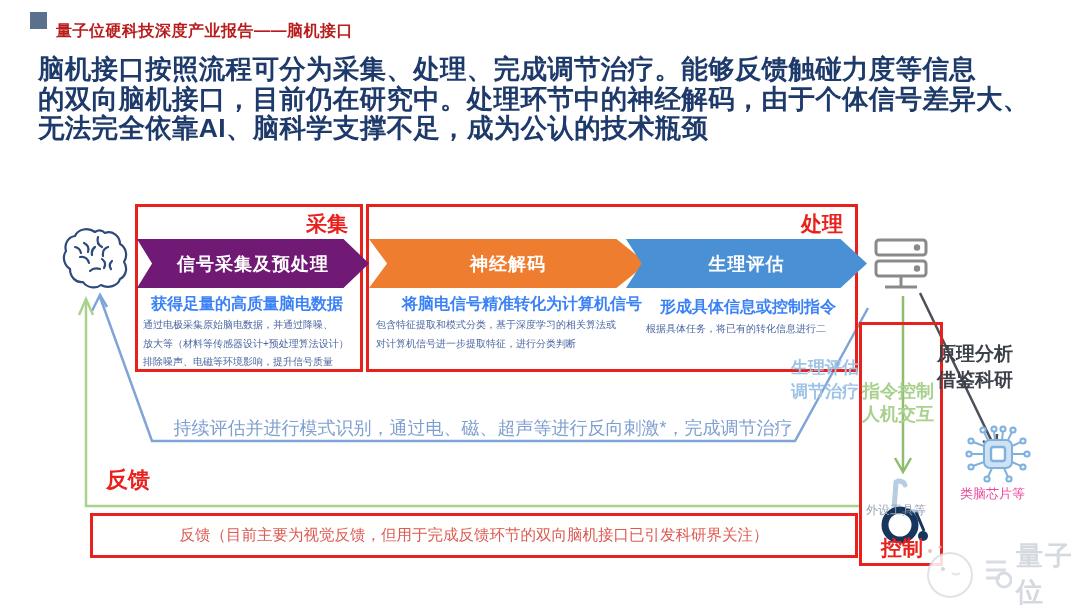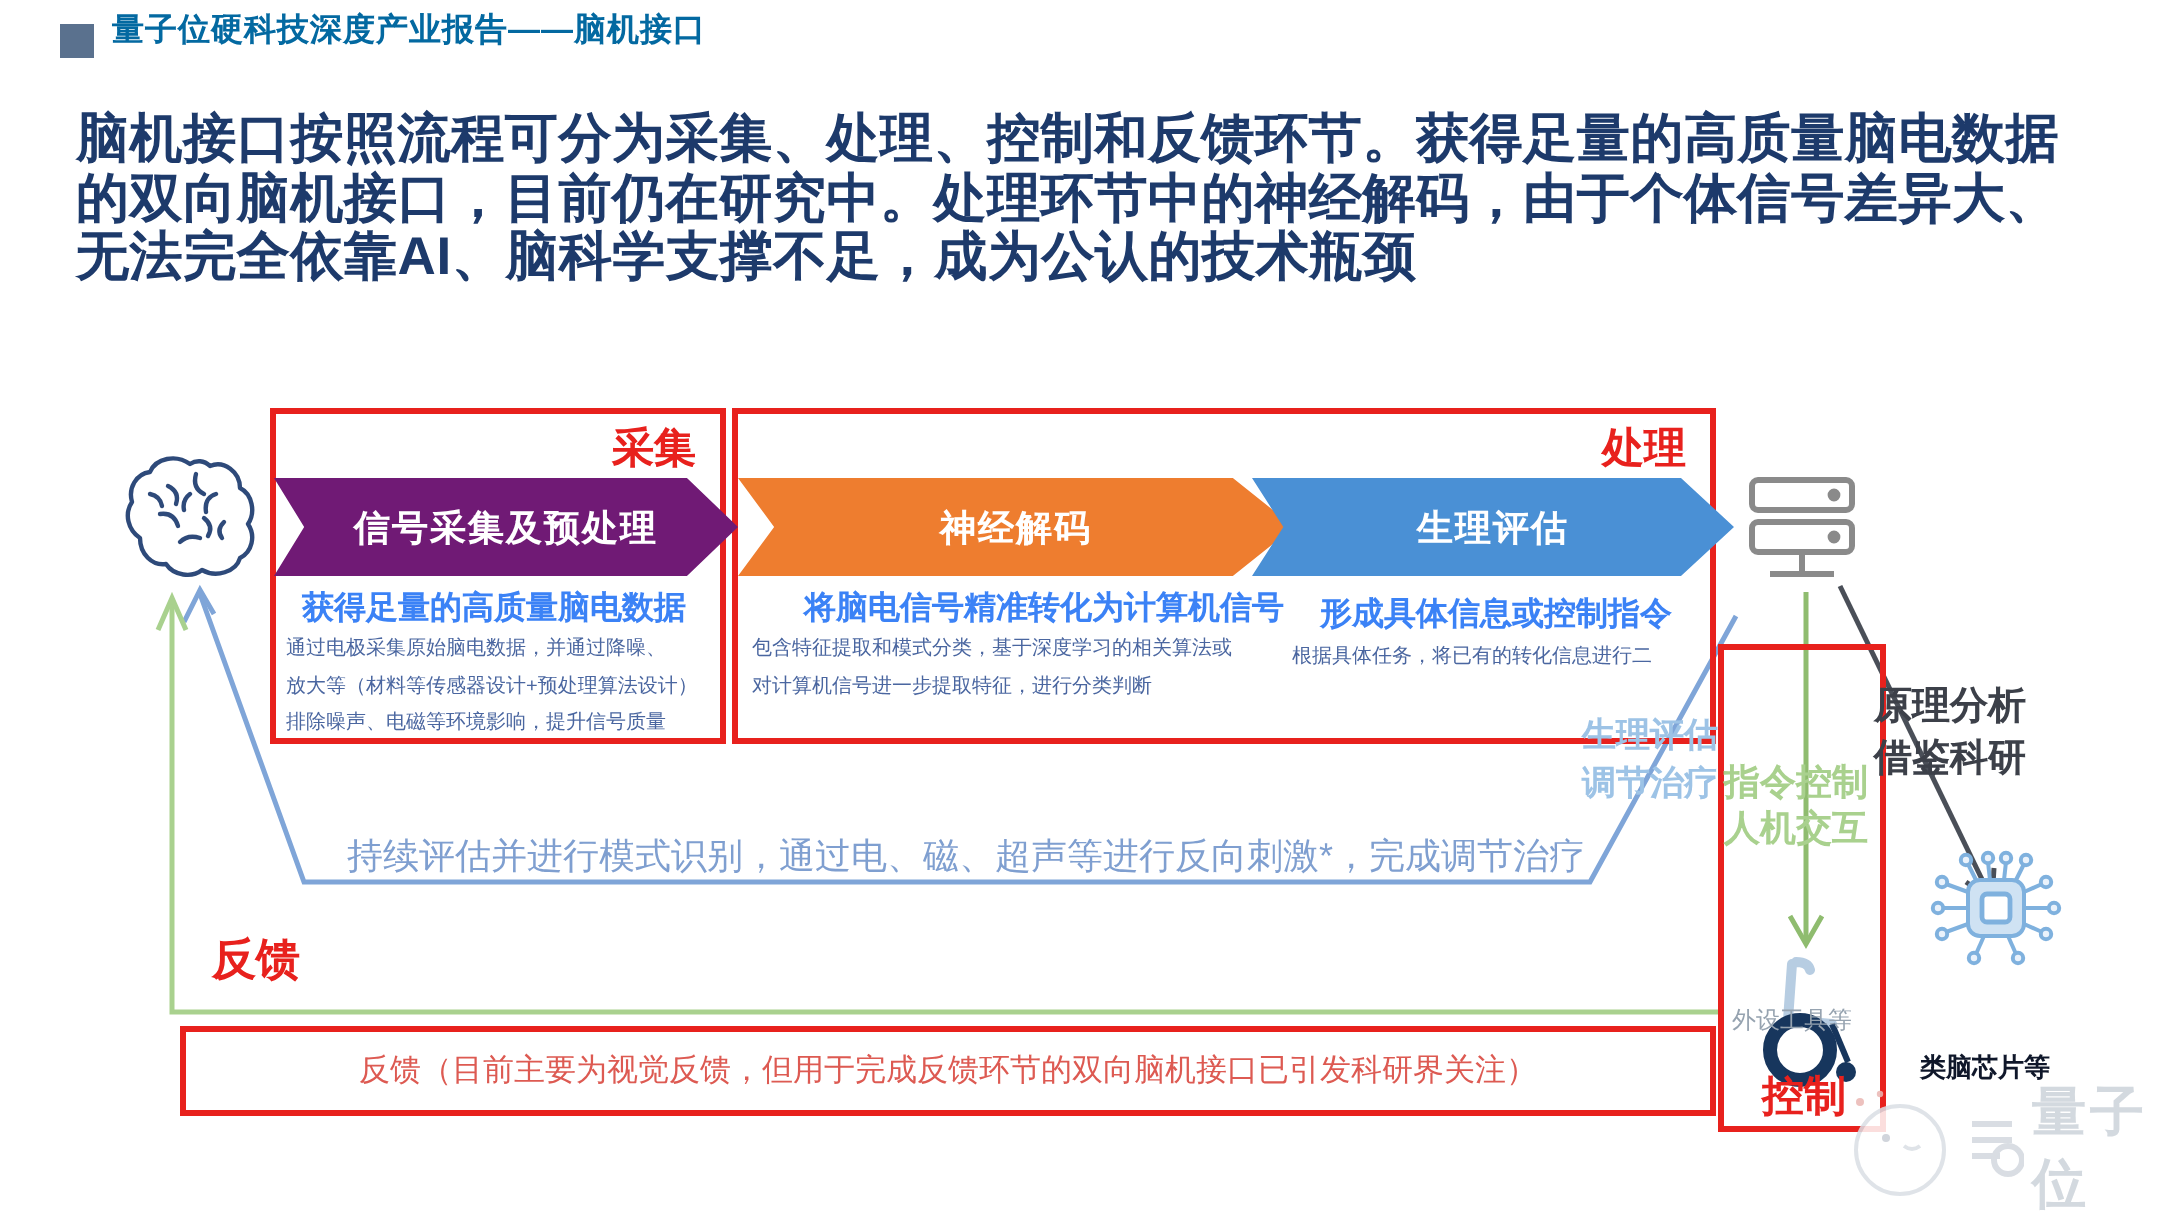--- a/index.html
+++ b/index.html
@@ -2,21 +2,21 @@
 <html><head>
 <meta charset="utf-8">
 <style>
   html,body{margin:0;padding:0;background:#fff;}
   .canvas{position:relative;width:1080px;height:608px;background:#ffffff;overflow:hidden;
           font-family:"Liberation Sans","DejaVu Sans",sans-serif;}
   .abs{position:absolute;}
 
   
   .hdr-bullet{left:30px;top:12px;width:17px;height:17px;background:#5a718e;}
-  .hdr-title{left:56px;top:5px;font-size:16px;font-weight:bold;color:#0369a1;letter-spacing:.5px;}
+  .hdr-title{left:56px;top:21px;font-size:16px;font-weight:bold;color:#b91c1c;letter-spacing:.5px;}
 
   
   .headline{left:38px;top:55px;width:1020px;color:#1d3a6b;font-weight:bold;
             font-size:26.5px;line-height:29.5px;letter-spacing:.3px;white-space:nowrap;}
 
   
   .stage-box{border:3px solid #e8211d;background:transparent;}
   .box-collect{left:135px;top:204px;width:222px;height:162px;}
   .box-process{left:366px;top:204px;width:486px;height:162px;}
   .box-command{left:859px;top:322px;width:78px;height:238px;}
@@ -48,21 +48,21 @@
   .physio{left:791px;top:356px;color:#9dc3e6;font-weight:bold;font-size:17px;line-height:24px;}
   .lbl-feedback{left:106px;top:465px;font-weight:bold;color:#e8211d;font-size:22px;}
   .feedbar-text{color:#dd5a52;font-size:15.5px;white-space:nowrap;}
 
   
   .command-text{left:861px;top:380px;width:74px;text-align:center;color:#a9d18e;font-weight:bold;
                 font-size:18px;line-height:23px;}
   .peripherals{left:866px;top:502px;color:#96a3b0;font-size:12px;z-index:4;}
   .lbl-control{left:881px;top:534px;font-weight:bold;color:#e8211d;font-size:21px;z-index:4;}
   .research{left:937px;top:341px;color:#3c4049;font-weight:bold;font-size:19px;line-height:26px;}
-  .chip-label{left:960px;top:485px;color:#0f172a;font-size:13px;font-weight:bold;margin-top:40px;}
+  .chip-label{left:960px;top:485px;color:#ec4899;font-size:13px;font-weight:normal;}
 
   
   .icon-brain{left:62px;top:225px;}
   .icon-server{left:872px;top:236px;}
   .icon-chip{left:960px;top:424px;}
   .icon-wheel{left:874px;top:476px;z-index:3;}
 
   
   .watermark{left:918px;top:538px;display:flex;align-items:center;opacity:.85;z-index:5;}
   .wm-text{color:#ccd3da;font-size:27px;font-weight:bold;letter-spacing:2px;margin-left:4px;}
@@ -71,21 +71,21 @@
 </style>
 </head>
 <body>
 
 <div class="canvas">
 
   <div class="abs hdr-bullet"></div>
   <div class="abs hdr-title">量子位硬科技深度产业报告——脑机接口</div>
 
   <div class="abs headline">
-    <div>脑机接口按照流程可分为采集、处理、控制和反馈环节。获得足量的高质量脑电数据</div>
+    <div>脑机接口按照流程可分为采集、处理、完成调节治疗。能够反馈触碰力度等信息</div>
     <div>的双向脑机接口，目前仍在研究中。处理环节中的神经解码，由于个体信号差异大、</div>
     <div>无法完全依靠AI、脑科学支撑不足，成为公认的技术瓶颈</div>
   </div>
 
   <svg class="overlay" width="1080" height="608" viewBox="0 0 1080 608">
 
     <g fill="none" stroke="#7fa5d8" stroke-width="2.5">
       <path d="M868 308 L795 441 L152 441 L100 297"></path>
       <path d="M92 311 L100 295 L107 307"></path>
     </g>

